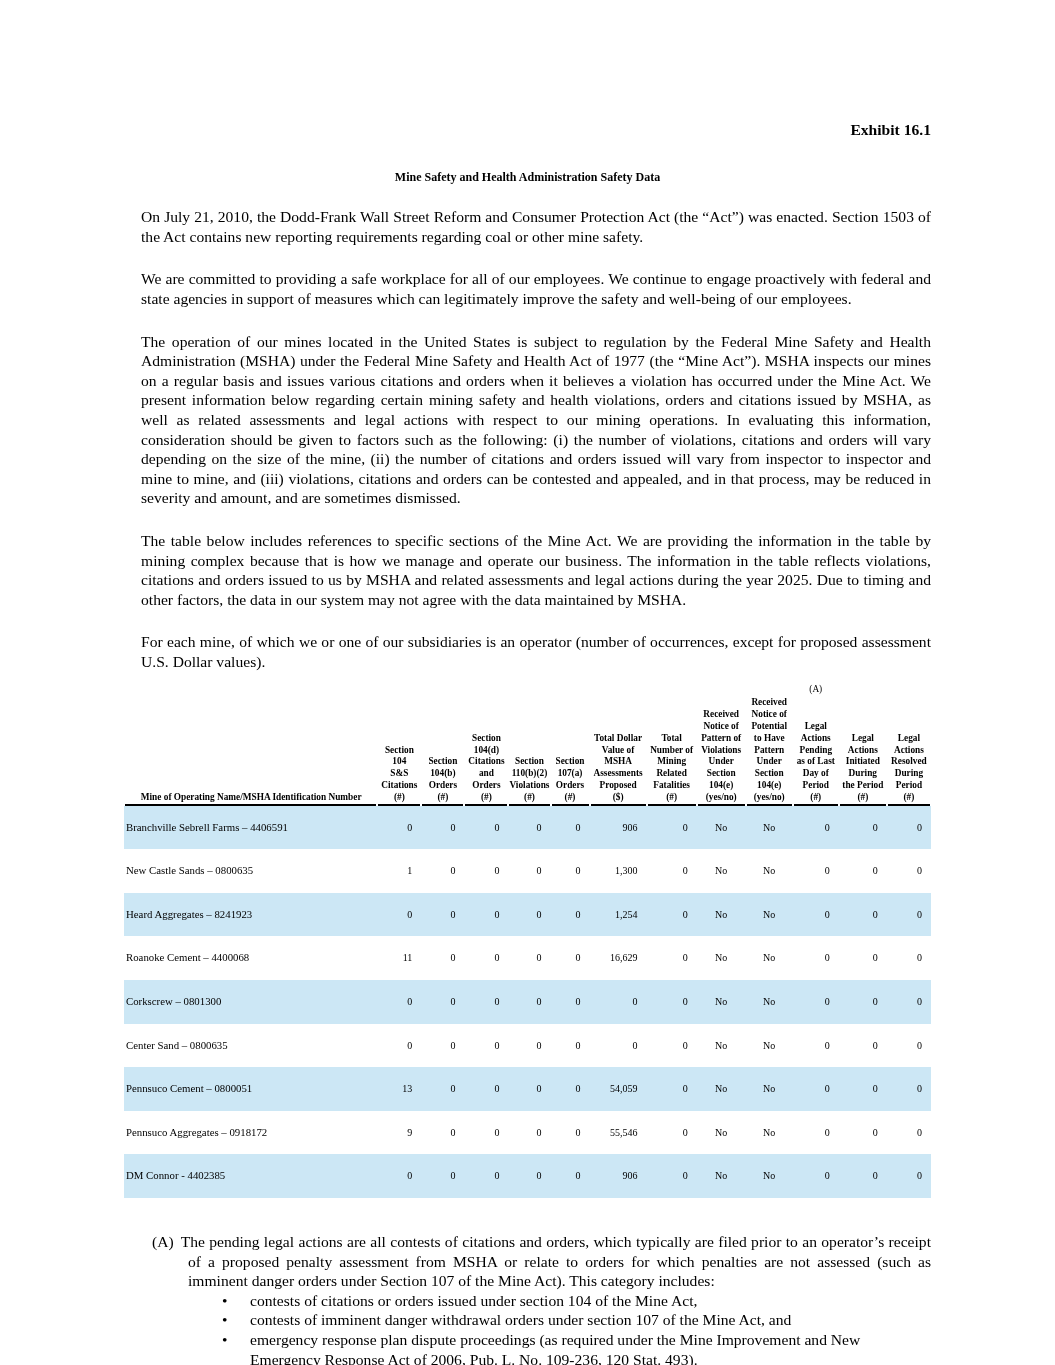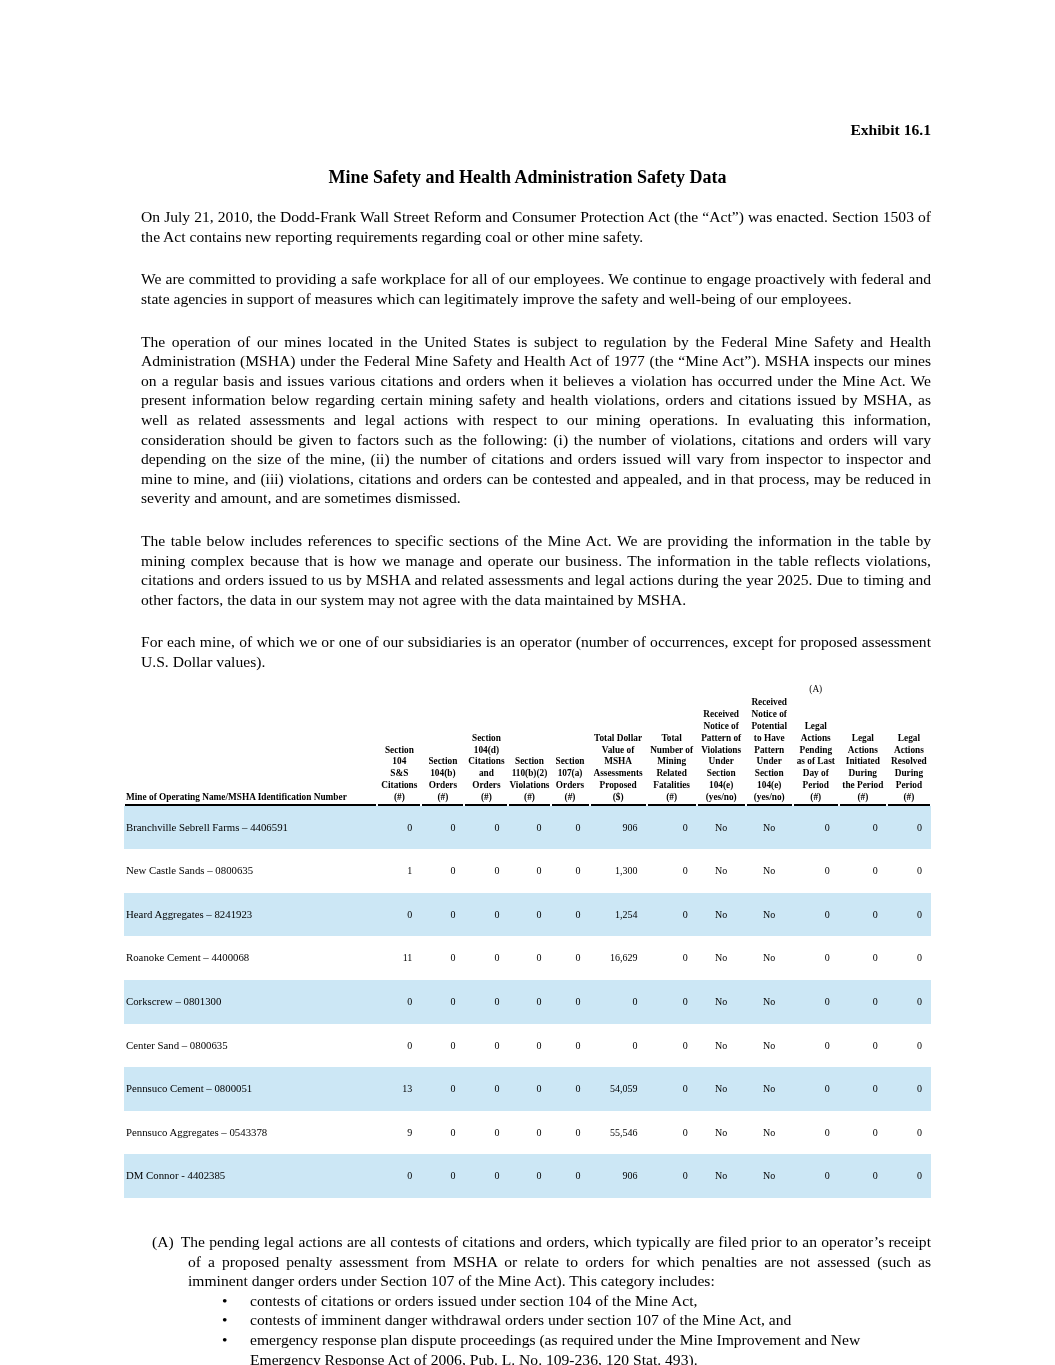--- a/index.html
+++ b/index.html
@@ -14,21 +14,21 @@
     width:1055px; height:1155px;
     padding:120px 124px 0 124px;
   }
   .exhibit {
     font-weight:bold;
     font-size:15.6px; line-height:19.6px;
     text-align:right;
   }
   .title {
     font-weight:bold;
-    font-size:18px; line-height:19.6px;
+    font-size:12px; line-height:19.6px;
     text-align:center;
     margin:28px 0 0 0;
   }
   .para {
     font-size:15.6px; line-height:19.6px;
     text-align:justify;
     margin:23px 0 0 17px;
   }
   .para.first { margin-top:20px; }
 
@@ -48,21 +48,21 @@
     vertical-align:bottom;
     text-align:center;
     white-space:pre-line;
     position:relative;
     padding:13px 1px 2px 1px;
   }
   table.msha th::after {
     content:""; position:absolute; left:1px; right:1px; bottom:0;
     height:1.3px; background:#000;
   }
-  table.msha th.h-mine { text-align:left; padding-left:2px; }
+  table.msha th.h-mine { text-align:center; padding-left:2px; }
   .fn-marker {
     position:absolute; top:0; left:0; right:0;
     text-align:center; font-weight:normal; font-size:9.3px;
   }
   table.msha td {
     font-size:10px; line-height:11.6px;
     padding:0 9px 0 2px;
     text-align:right;
     overflow:hidden; white-space:nowrap;
   }
@@ -300,21 +300,21 @@
           <td class="td-num">0</td>
           <td class="td-num">54,059</td>
           <td class="td-num">0</td>
           <td class="td-yn">No</td>
           <td class="td-yn">No</td>
           <td class="td-num">0</td>
           <td class="td-num">0</td>
           <td class="td-num">0</td>
         </tr>
         <tr class="spaced">
-          <td class="td-mine">Pennsuco Aggregates – 0543378</td>
+          <td class="td-mine">Pennsuco Aggregates – 0918172</td>
           <td class="td-num">9</td>
           <td class="td-num">0</td>
           <td class="td-num">0</td>
           <td class="td-num">0</td>
           <td class="td-num">0</td>
           <td class="td-num">55,546</td>
           <td class="td-num">0</td>
           <td class="td-yn">No</td>
           <td class="td-yn">No</td>
           <td class="td-num">0</td>

